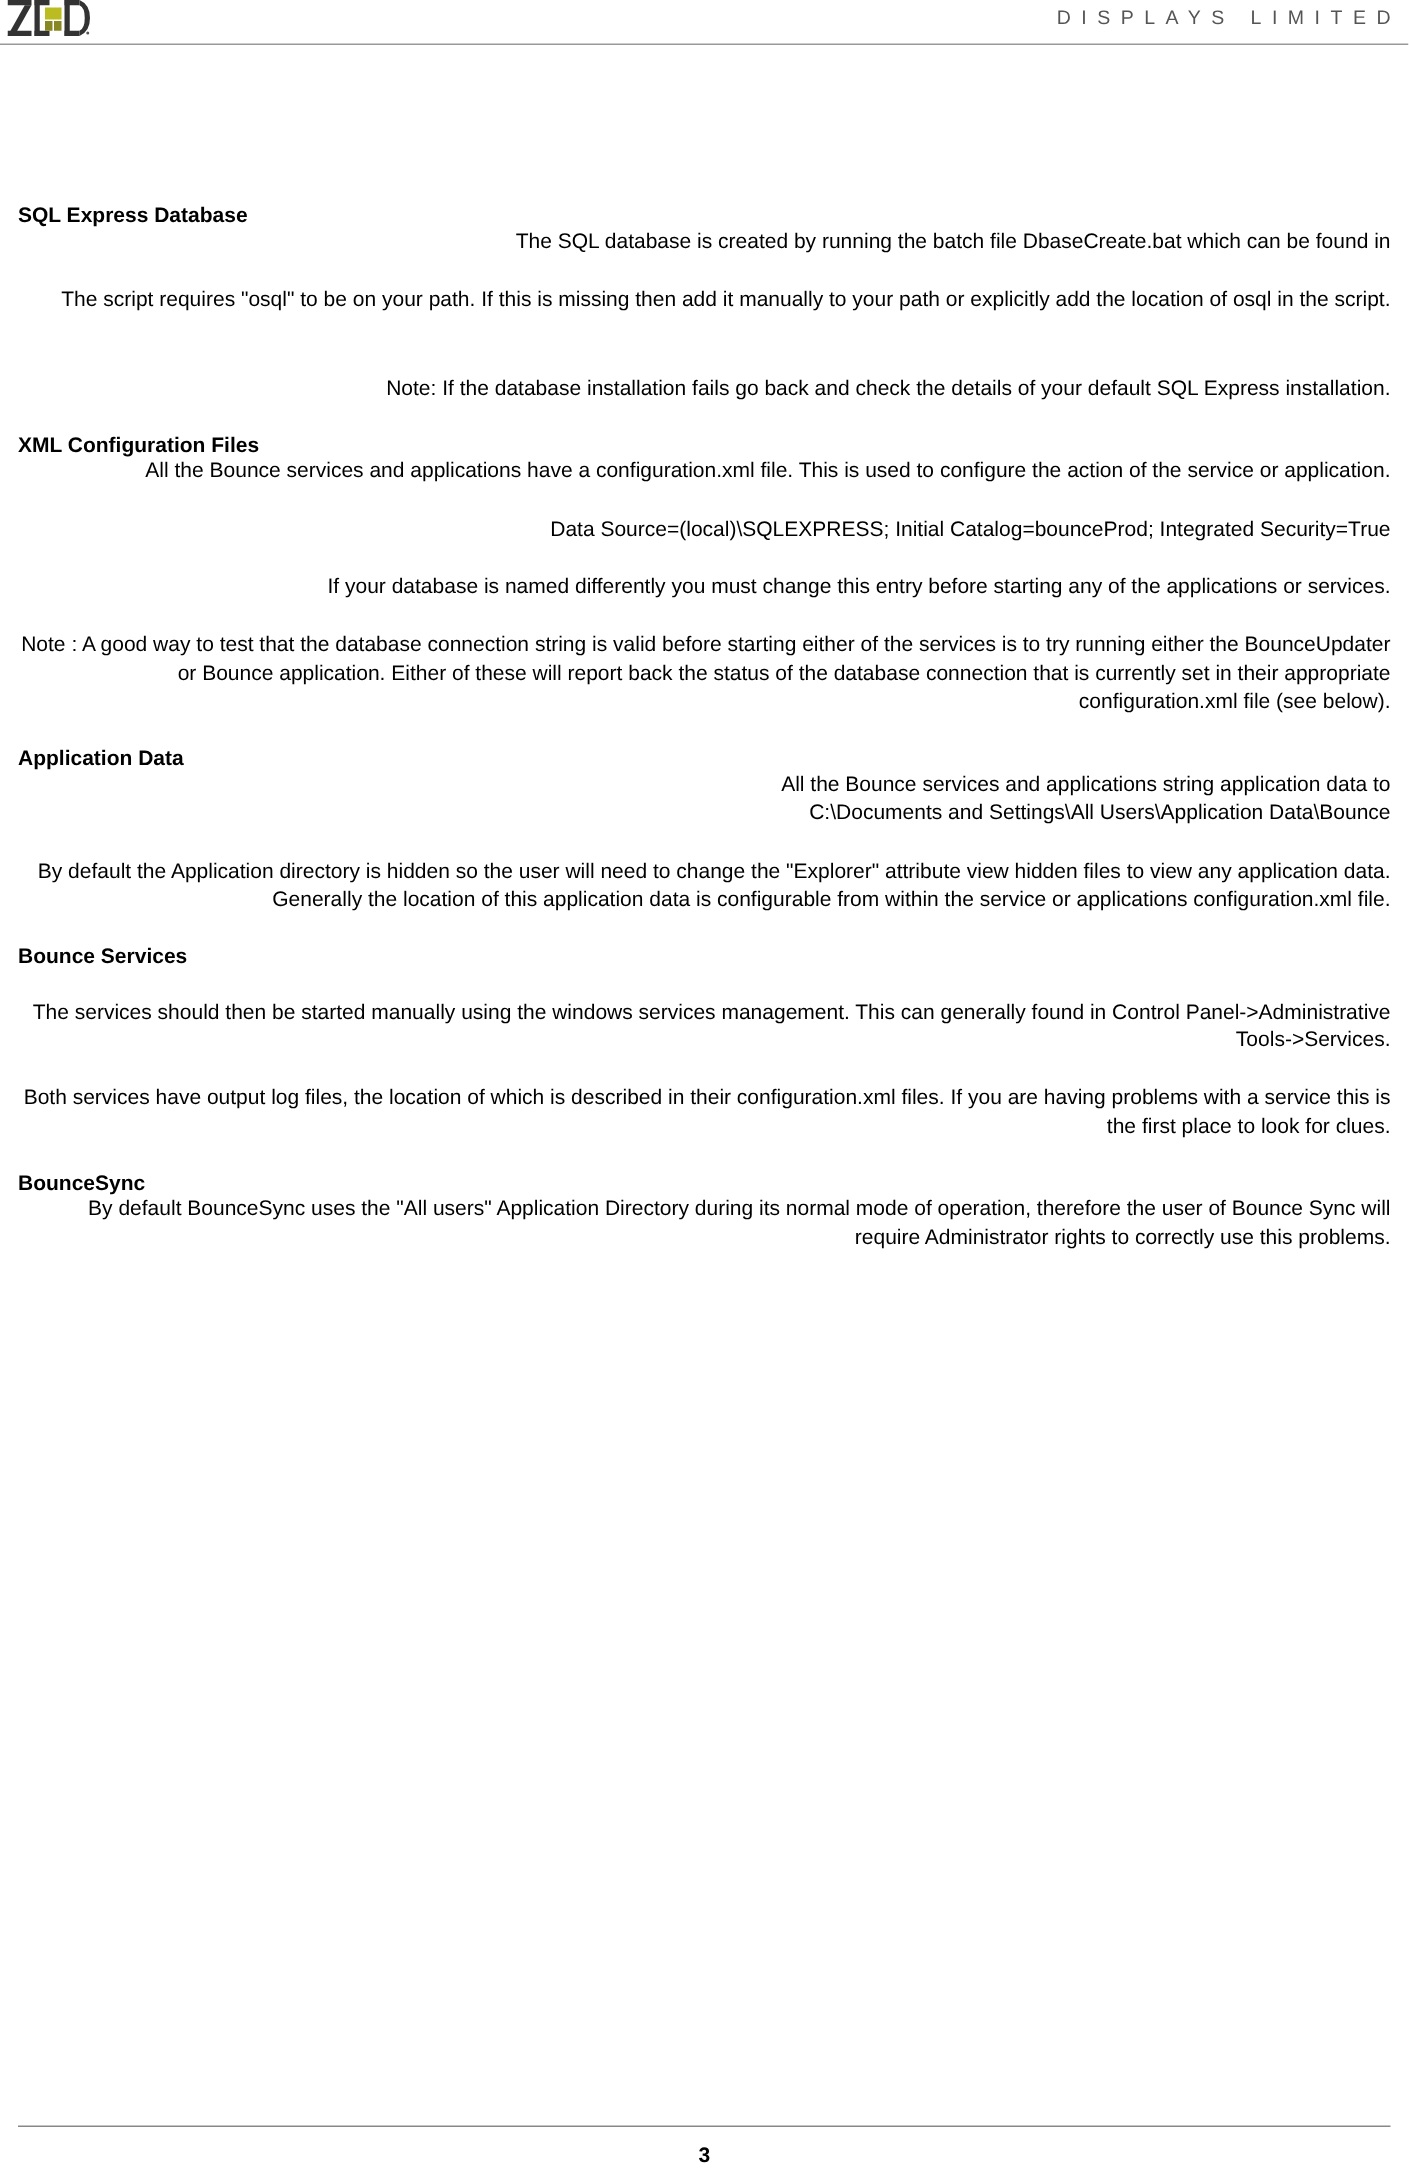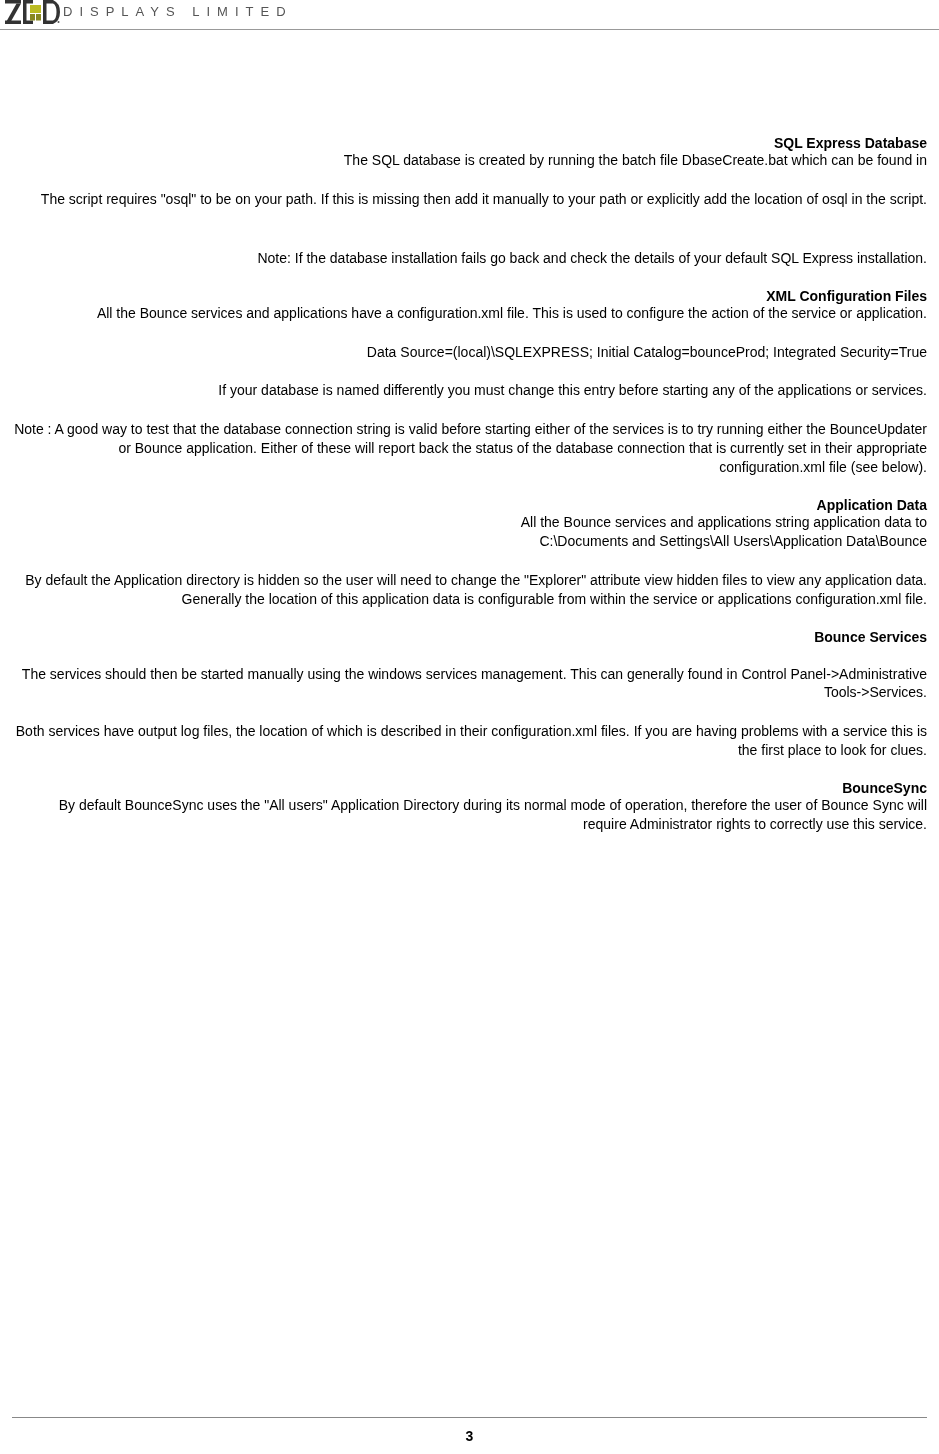--- a/index.html
+++ b/index.html
@@ -15,20 +15,21 @@
       width: 939px;
       min-height: 1454px;
       position: relative;
     }
     .header {
       display: flex;
       align-items: center;
       padding: 0 5px 5px 5px;
       border-bottom: 1px solid #999;
       gap: 3px;
+      justify-content: space-between;
     }
     .logo {
       width: 55px;
       height: 24px;
       display: flex;
       align-items: flex-end;
     }
     .logo-svg {
       width: 55px;
       height: 24px;
@@ -41,21 +42,20 @@
       font-weight: normal;
       padding-bottom: 2px;
     }
     .content {
       padding: 105px 12px 20px 12px;
     }
     .section-heading {
       font-weight: bold;
       font-size: 14px;
       margin: 0;
-      text-align: right;
     }
     .paragraph {
       font-size: 14px;
       line-height: 1.35;
       margin: 0;
       text-align: right;
     }
     .spacer {
       height: 20px;
     }
@@ -126,19 +126,19 @@
   <div class="spacer"></div>
 
   <p class="section-heading">Bounce Services</p>
   <div class="spacer"></div>
   <p class="paragraph">The services should then be started manually using the windows services management. This can generally found in Control Panel-&gt;Administrative Tools-&gt;Services.</p>
   <div class="spacer"></div>
   <p class="paragraph">Both services have output log files, the location of which is described in their configuration.xml files. If you are having problems with a service this is the first place to look for clues.</p>
   <div class="spacer"></div>
 
   <p class="section-heading">BounceSync</p>
-  <p class="paragraph">By default BounceSync uses the "All users" Application Directory during its normal mode of operation, therefore the user of Bounce Sync will require Administrator rights to correctly use this service.</p>
+  <p class="paragraph">By default BounceSync uses the "All users" Application Directory during its normal mode of operation, therefore the user of Bounce Sync will require Administrator rights to correctly use this problems.</p>
 
 </div>
 
 <div class="footer">
   <span>3</span>
 </div>
 
 </body></html>

